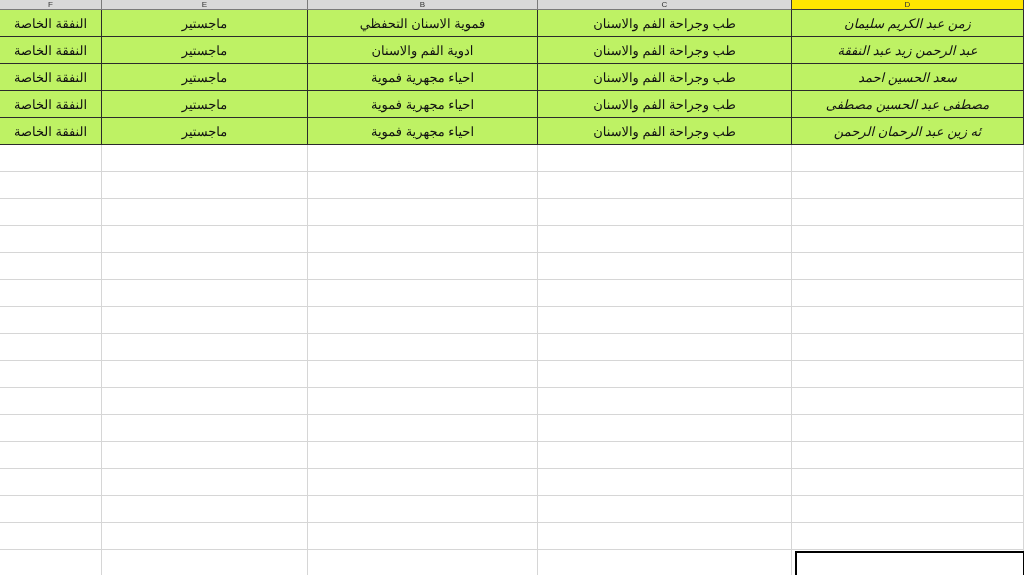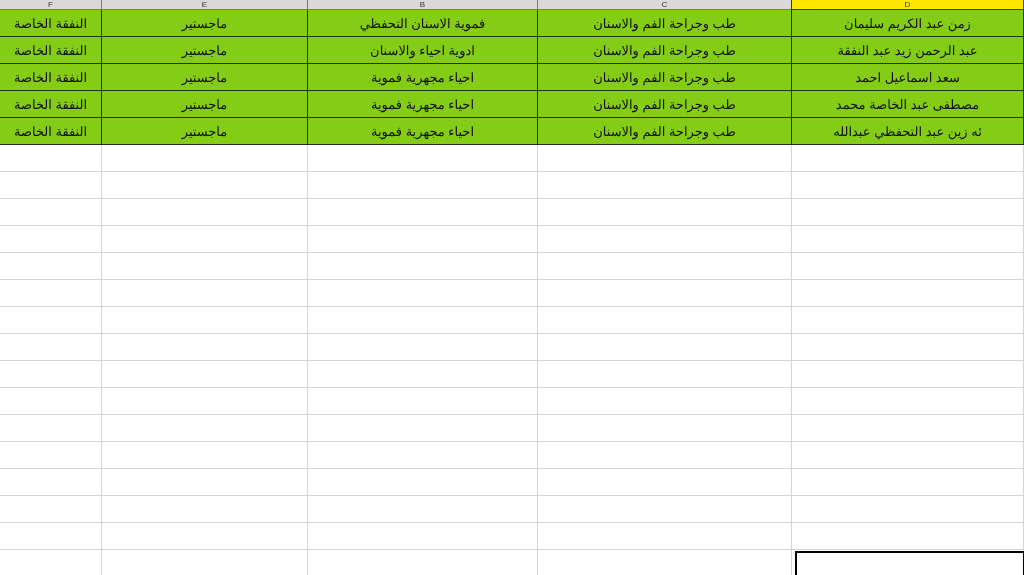--- a/index.html
+++ b/index.html
@@ -46,23 +46,23 @@
   tr.colheader td.hl {
     background: #ffe600;
     border-color: #3a3a3a;
   }
   
   tr.datarow td {
     border-top: 1px solid #2b2b2b;
     border-bottom: 1px solid #2b2b2b;
     border-left: 1px solid #2b2b2b;
     border-right: 1px solid #2b2b2b;
-    background: #84cc16;
-  }
-  tr.datarow td.c-name { text-align: center; }
+    background: #bef264;
+  }
+  tr.datarow td.c-name { text-align: center; font-style: italic; }
   tr.emptyrow td {
     border: 1px solid #d6d6d6;
     background: #ffffff;
     height: 26px;
   }
   
   col.col-a { width: 232px; }  
   col.col-b { width: 254px; }  
   col.col-c { width: 230px; }  
   col.col-d { width: 206px; }  
@@ -106,40 +106,40 @@
       <tr class="datarow">
         <td class="c-name">زمن عبد الكريم سليمان</td>
         <td>طب وجراحة الفم والاسنان</td>
         <td>فموية الاسنان التحفظي</td>
         <td>ماجستير</td>
         <td>النفقة الخاصة</td>
       </tr>
       <tr class="datarow">
         <td class="c-name">عبد الرحمن زيد عبد النفقة</td>
         <td>طب وجراحة الفم والاسنان</td>
-        <td>ادوية احياء والاسنان</td>
-        <td>ماجستير</td>
-        <td>النفقة الخاصة</td>
-      </tr>
-      <tr class="datarow">
-        <td class="c-name">سعد اسماعيل احمد</td>
+        <td>ادوية الفم والاسنان</td>
+        <td>ماجستير</td>
+        <td>النفقة الخاصة</td>
+      </tr>
+      <tr class="datarow">
+        <td class="c-name">سعد الحسين احمد</td>
         <td>طب وجراحة الفم والاسنان</td>
         <td>احياء مجهرية فموية</td>
         <td>ماجستير</td>
         <td>النفقة الخاصة</td>
       </tr>
       <tr class="datarow">
-        <td class="c-name">مصطفى عبد الخاصة محمد</td>
+        <td class="c-name">مصطفى عبد الحسين مصطفى</td>
         <td>طب وجراحة الفم والاسنان</td>
         <td>احياء مجهرية فموية</td>
         <td>ماجستير</td>
         <td>النفقة الخاصة</td>
       </tr>
       <tr class="datarow">
-        <td class="c-name">ئه زين عبد التحفظي عبدالله</td>
+        <td class="c-name">ئه زين عبد الرحمان الرحمن</td>
         <td>طب وجراحة الفم والاسنان</td>
         <td>احياء مجهرية فموية</td>
         <td>ماجستير</td>
         <td>النفقة الخاصة</td>
       </tr>
 
       <tr class="emptyrow">
           <td></td>
           <td></td>
           <td></td>

